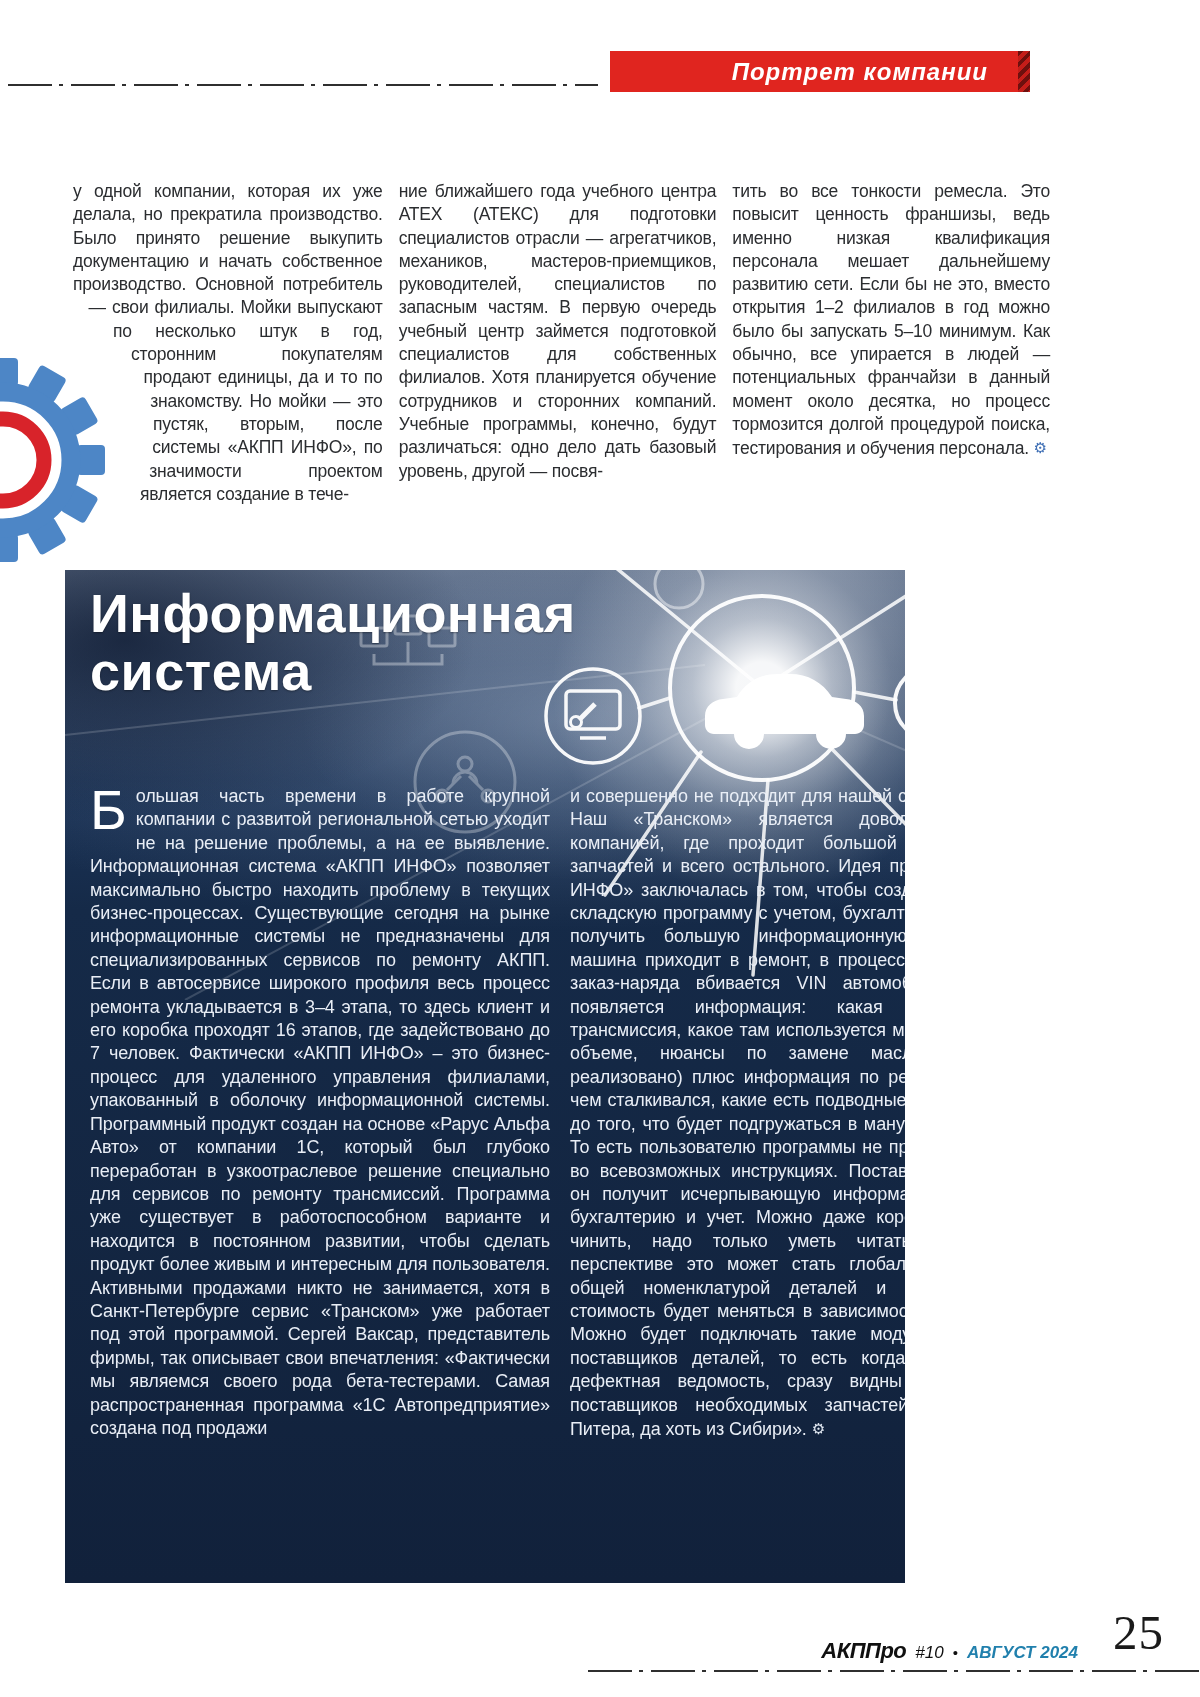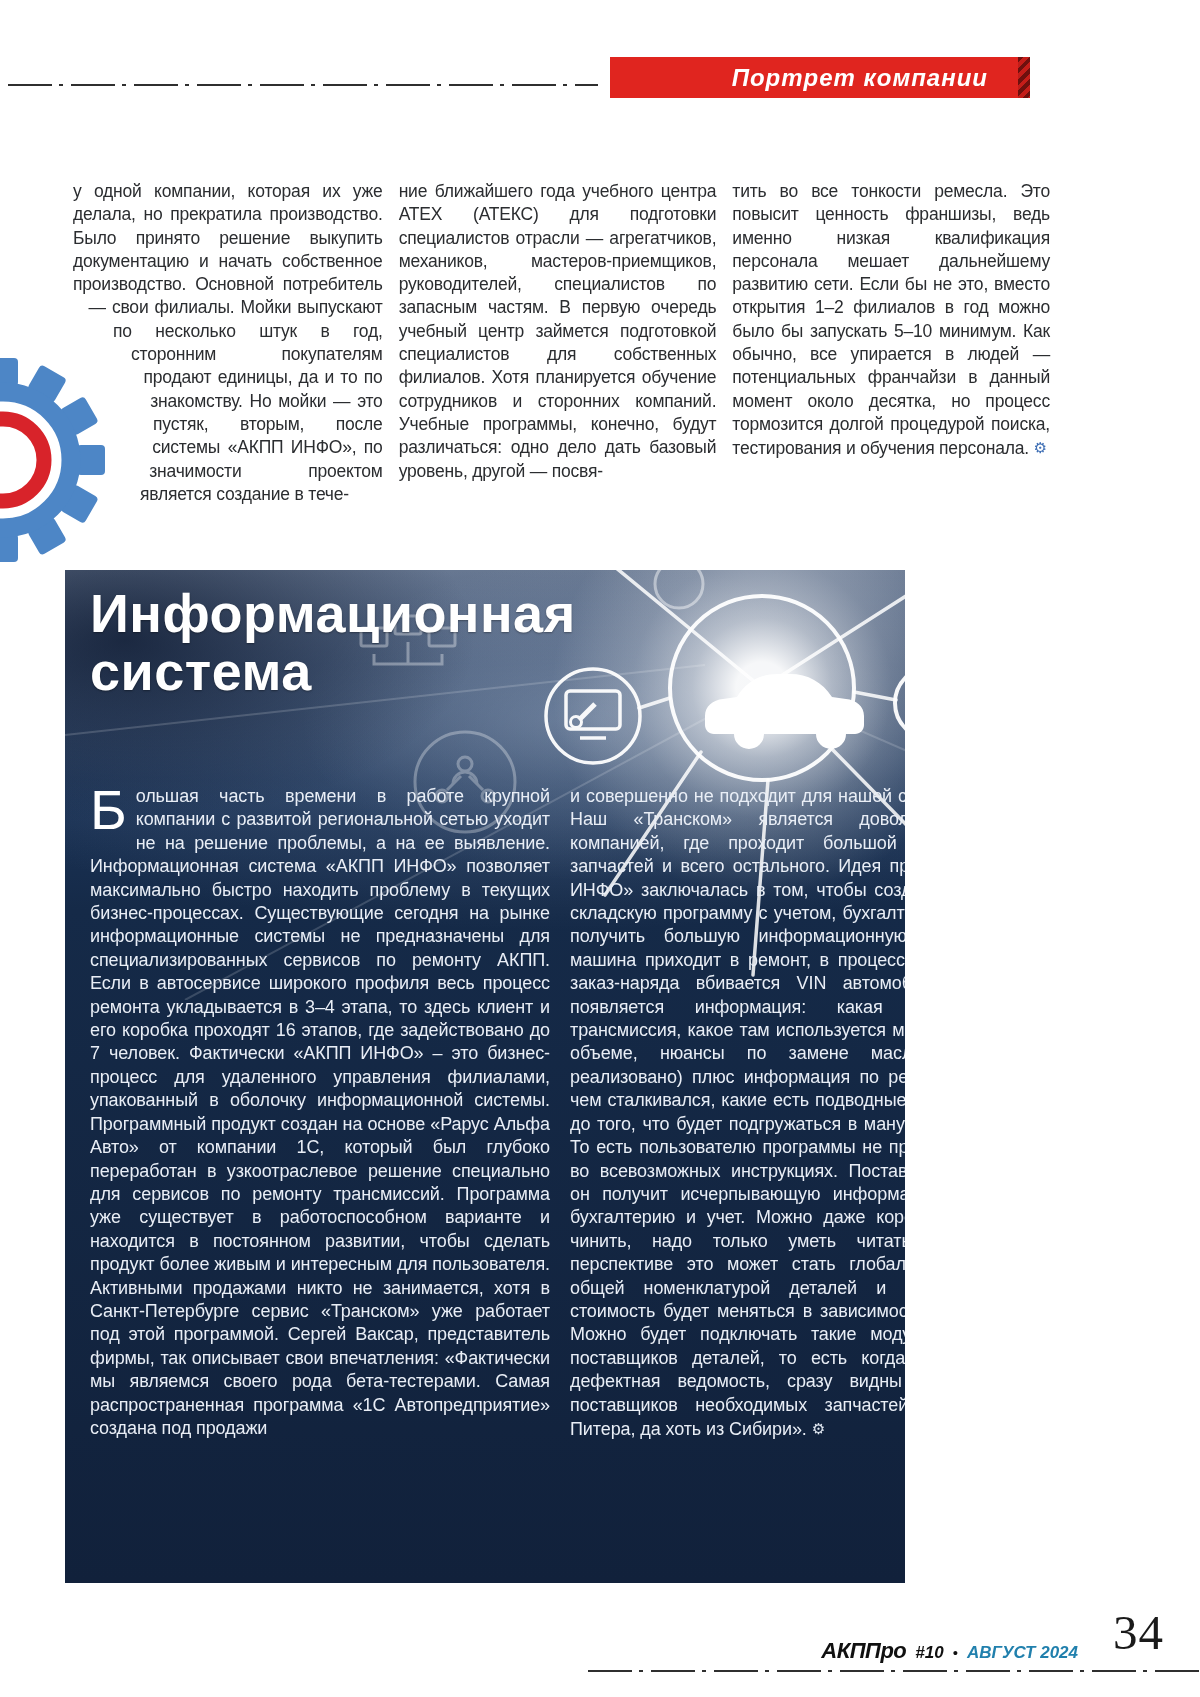--- a/index.html
+++ b/index.html
@@ -5,21 +5,21 @@
   html,body{margin:0;padding:0;}
   body{
     width:1200px;height:1697px;position:relative;overflow:hidden;
     background:#ffffff;font-family:"Liberation Sans",sans-serif;color:#2b2d30;
   }
   
   .dashline{height:2px;background:repeating-linear-gradient(90deg,#2f2f2f 0 44px,transparent 44px 51px,#2f2f2f 51px 55px,transparent 55px 63px);}
   .top-rule{position:absolute;top:84px;left:8px;width:590px;}
   .banner{
     position:absolute;top:51px;left:610px;width:420px;height:41px;background:#e0251f;
-    display:flex;align-items:center;justify-content:flex-end;margin-top:6px;
+    display:flex;align-items:center;justify-content:flex-end;
   }
   .banner-label{
     font-style:italic;font-weight:700;font-size:24px;color:#fff;letter-spacing:1px;
     padding-right:42px;
   }
   .banner::after{
     content:"";position:absolute;right:0;top:0;bottom:0;width:12px;
     background:repeating-linear-gradient(135deg,#6e100e 0 4px,#c41d19 4px 8px);
   }
   
@@ -70,21 +70,21 @@
     float:left;font-size:56px;line-height:44px;padding:3px 9px 0 0;
     font-weight:400;color:#ffffff;
   }
   
   .footer{position:absolute;left:0;top:1604px;width:1200px;height:90px;text-align:center;}
   .footer-rule{position:absolute;top:66px;left:588px;width:612px;}
   .footer-meta{
     position:absolute;top:34px;right:122px;display:flex;gap:9px;align-items:baseline;white-space:nowrap;
   }
   .mag-logo{font-size:22px;font-weight:800;font-style:italic;letter-spacing:-0.5px;color:#101010;}
-  .issue{font-size:17px;font-weight:700;font-style:italic;color:#101010;}
+  .issue{font-size:17px;font-weight:400;font-style:italic;color:#101010;}
   .bullet{font-size:15px;color:#101010;}
   .date{font-size:17px;font-weight:700;font-style:italic;color:#2180ad;}
   .page-num{
     position:absolute;top:0px;right:36px;
     font-family:"Liberation Serif",serif;font-size:49px;font-weight:400;color:#1a1a1a;letter-spacing:1px;
   }
 </style>
 </head>
 <body>
 
@@ -190,15 +190,15 @@
   </div>
 </section>
 
 <div class="footer">
   <div class="footer-meta">
     <span class="mag-logo">АКППро</span>
     <span class="issue">#10</span>
     <span class="bullet">•</span>
     <span class="date">АВГУСТ 2024</span>
   </div>
-  <div class="page-num">34</div>
+  <div class="page-num">25</div>
   <div class="dashline footer-rule"></div>
 </div>
 
 </body></html>

